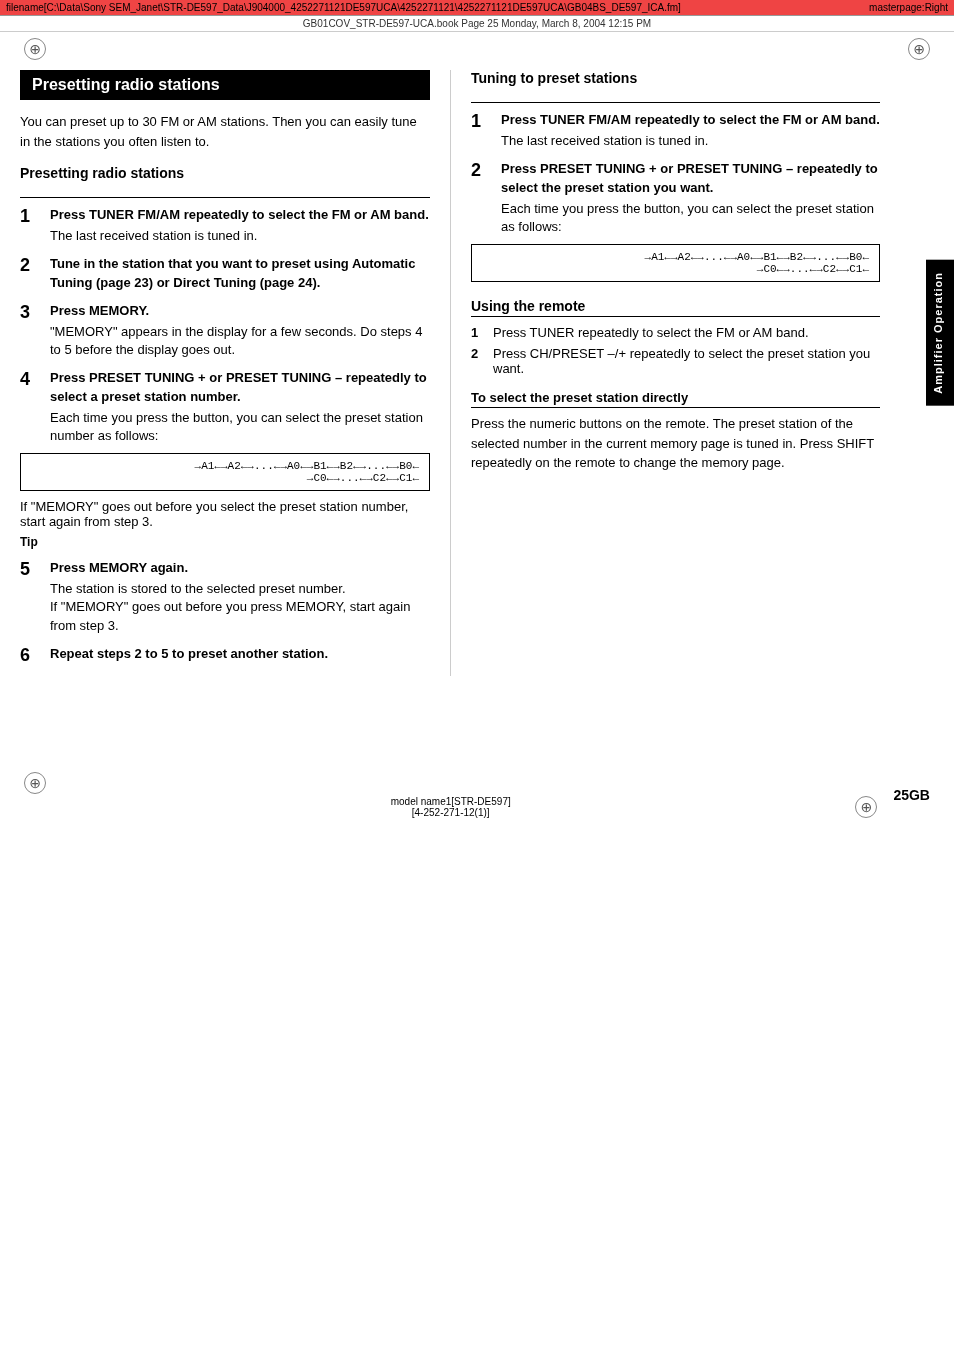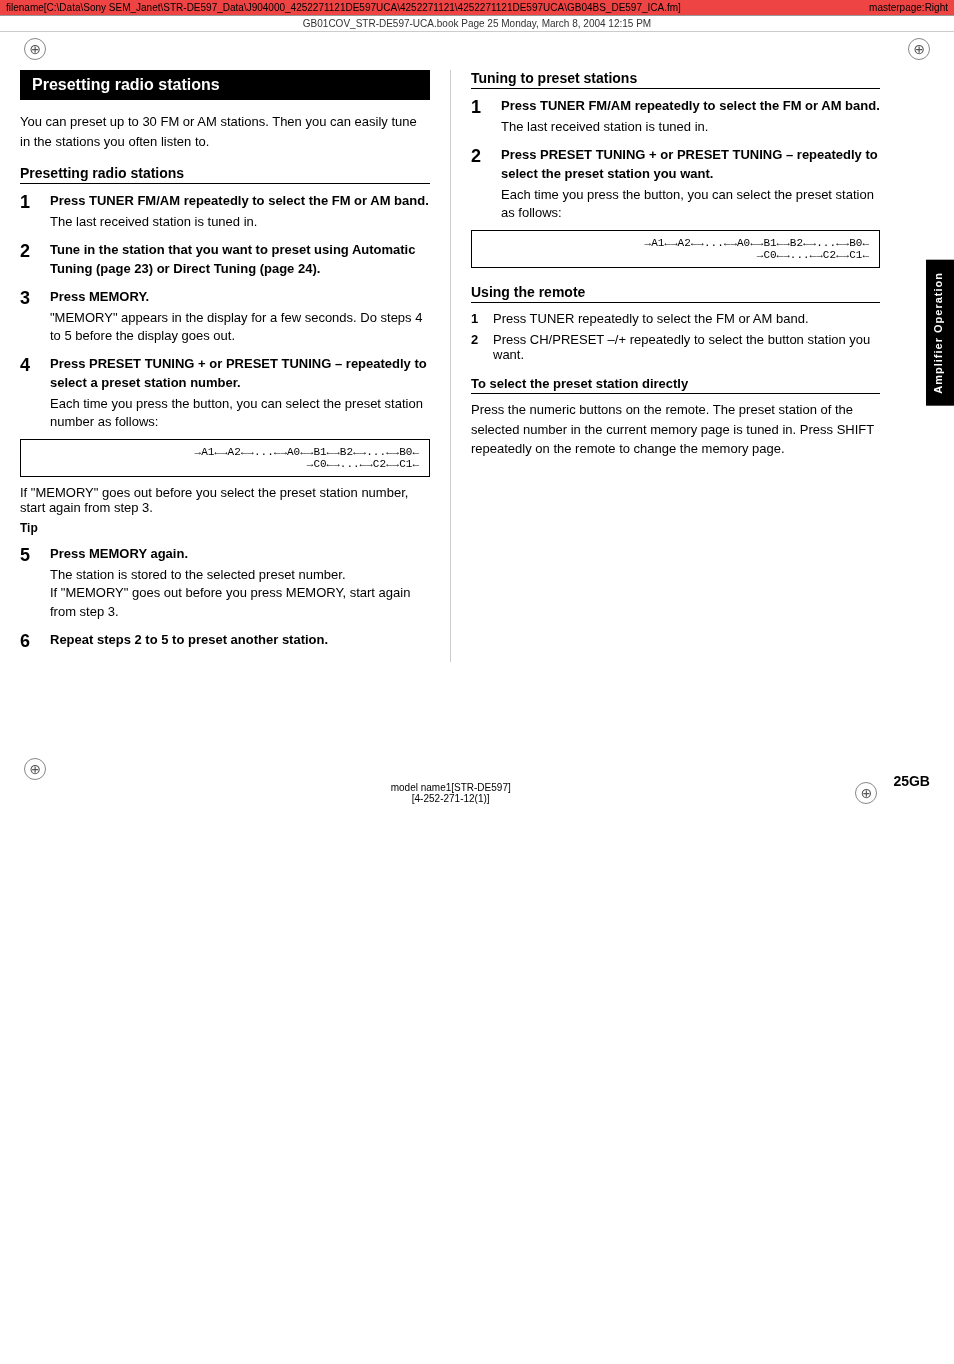--- a/index.html
+++ b/index.html
@@ -82,21 +82,21 @@
       margin-bottom: 12px;
       display: inline-block;
       width: 100%;
     }
 
     .section-heading {
       font-size: 14px;
       font-weight: bold;
       margin-bottom: 8px;
       border-bottom: 1px solid #000;
-      padding-bottom: 2px;
+      padding-bottom: 16px;
     }
 
     .intro-text {
       font-size: 13px;
       margin-bottom: 14px;
       line-height: 1.5;
     }
 
     .step-container {
       margin-bottom: 10px;
@@ -358,21 +358,21 @@
     <div class="using-remote-section">
       <div class="using-remote-heading">Using the remote</div>
 
       <div class="small-step-row">
         <span class="small-step-num">1</span>
         <span>Press TUNER repeatedly to select the FM or AM band.</span>
       </div>
 
       <div class="small-step-row">
         <span class="small-step-num">2</span>
-        <span>Press CH/PRESET –/+ repeatedly to select the button station you want.</span>
+        <span>Press CH/PRESET –/+ repeatedly to select the preset station you want.</span>
       </div>
 
       <div class="to-select-heading">To select the preset station directly</div>
       <div class="to-select-body">Press the numeric buttons on the remote. The preset station of the selected number in the current memory page is tuned in. Press SHIFT repeatedly on the remote to change the memory page.</div>
     </div>
 
   </div>
 
   <div class="side-tab">Amplifier Operation</div>
 

